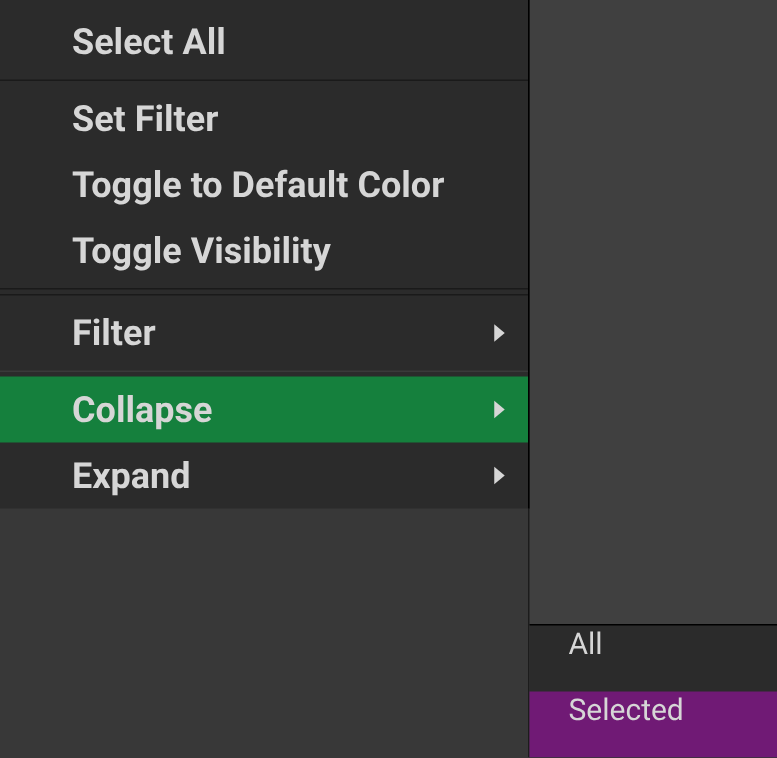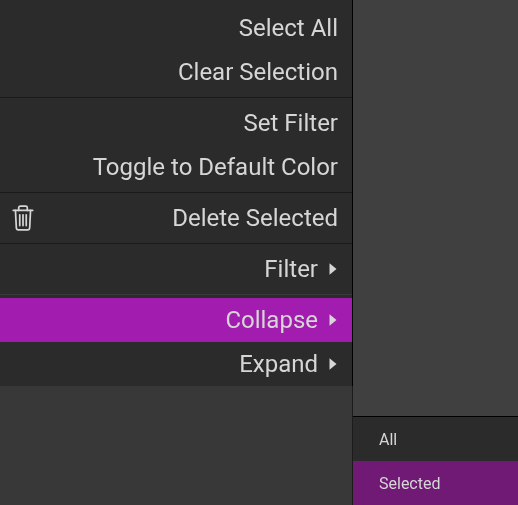--- a/index.html
+++ b/index.html
@@ -34,28 +34,27 @@
     background: #2b2b2b;
     border-right: 1px solid #000;
     padding-top: 6px;
   }
   .item {
     display: flex;
     align-items: center;
     height: 44px;
     padding: 0 14px 0 10px;
     font-size: 24px;
-    font-weight: 400;
+    font-weight: 700;
     color: #d6d6d6;
     cursor: default;
     position: relative;
-    text-align: right;
   }
   .item.highlight {
-    background: #a21caf;
+    background: #15803d;
   }
   .icon-slot {
     width: 38px;
     display: flex;
     align-items: center;
     justify-content: flex-start;
     flex-shrink: 0;
   }
   .label {
     flex: 1 1 auto;
@@ -82,24 +81,23 @@
   .submenu {
     position: absolute;
     left: 353px;
     top: 416px;
     width: 165px;
     background: #2b2b2b;
     border-top: 1px solid #000;
   }
   .sub-item {
     display: flex;
-    align-items: center;
     height: 44px;
     padding: 0 14px 0 26px;
-    font-size: 16px;
+    font-size: 20px;
     color: #d6d6d6;
     position: relative;
   }
   .sub-item.highlight {
     background: #701a75;
   }
 </style>
 </head>
 <body>
 
@@ -107,57 +105,42 @@
 
   <div class="panel-right"></div>
 
   <div class="menu">
 
     <div class="item">
       <span class="icon-slot"></span>
       <span class="label">Select All</span>
     </div>
 
-    <div class="item">
-      <span class="icon-slot"></span>
-      <span class="label">Clear Selection</span>
-    </div>
 
     <div class="sep"></div>
 
     <div class="item">
       <span class="icon-slot"></span>
       <span class="label">Set Filter</span>
     </div>
 
     <div class="item">
       <span class="icon-slot"></span>
       <span class="label">Toggle to Default Color</span>
     </div>
 
+    <div class="item">
+      <span class="icon-slot"></span>
+      <span class="label">Toggle Visibility</span>
+    </div>
 
 
 
     <div class="sep"></div>
 
-    <div class="item">
-      <span class="icon-slot">
-        <svg width="26" height="28" viewBox="0 0 24 26">
-          <g fill="none" stroke="#d6d6d6" stroke-width="1.6" stroke-linecap="round" stroke-linejoin="round">
-            <path d="M3 6 H21"></path>
-            <path d="M8 6 V3.5 C8 2.7 8.7 2 9.5 2 H14.5 C15.3 2 16 2.7 16 3.5 V6"></path>
-            <path d="M5 6 L5.8 22 C5.85 23 6.7 24 7.7 24 H16.3 C17.3 24 18.15 23 18.2 22 L19 6"></path>
-            <path d="M9 10 V20"></path>
-            <path d="M12 10 V20"></path>
-            <path d="M15 10 V20"></path>
-          </g>
-        </svg>
-      </span>
-      <span class="label">Delete Selected</span>
-    </div>
 
     <div class="sep"></div>
 
     <div class="item">
       <span class="icon-slot"></span>
       <span class="label">Filter</span>
       <span class="arrow-slot">
         <svg width="10" height="14" viewBox="0 0 8 12">
             <path d="M1 1 L7 6 L1 11 Z" fill="#d6d6d6"></path>
           </svg>

